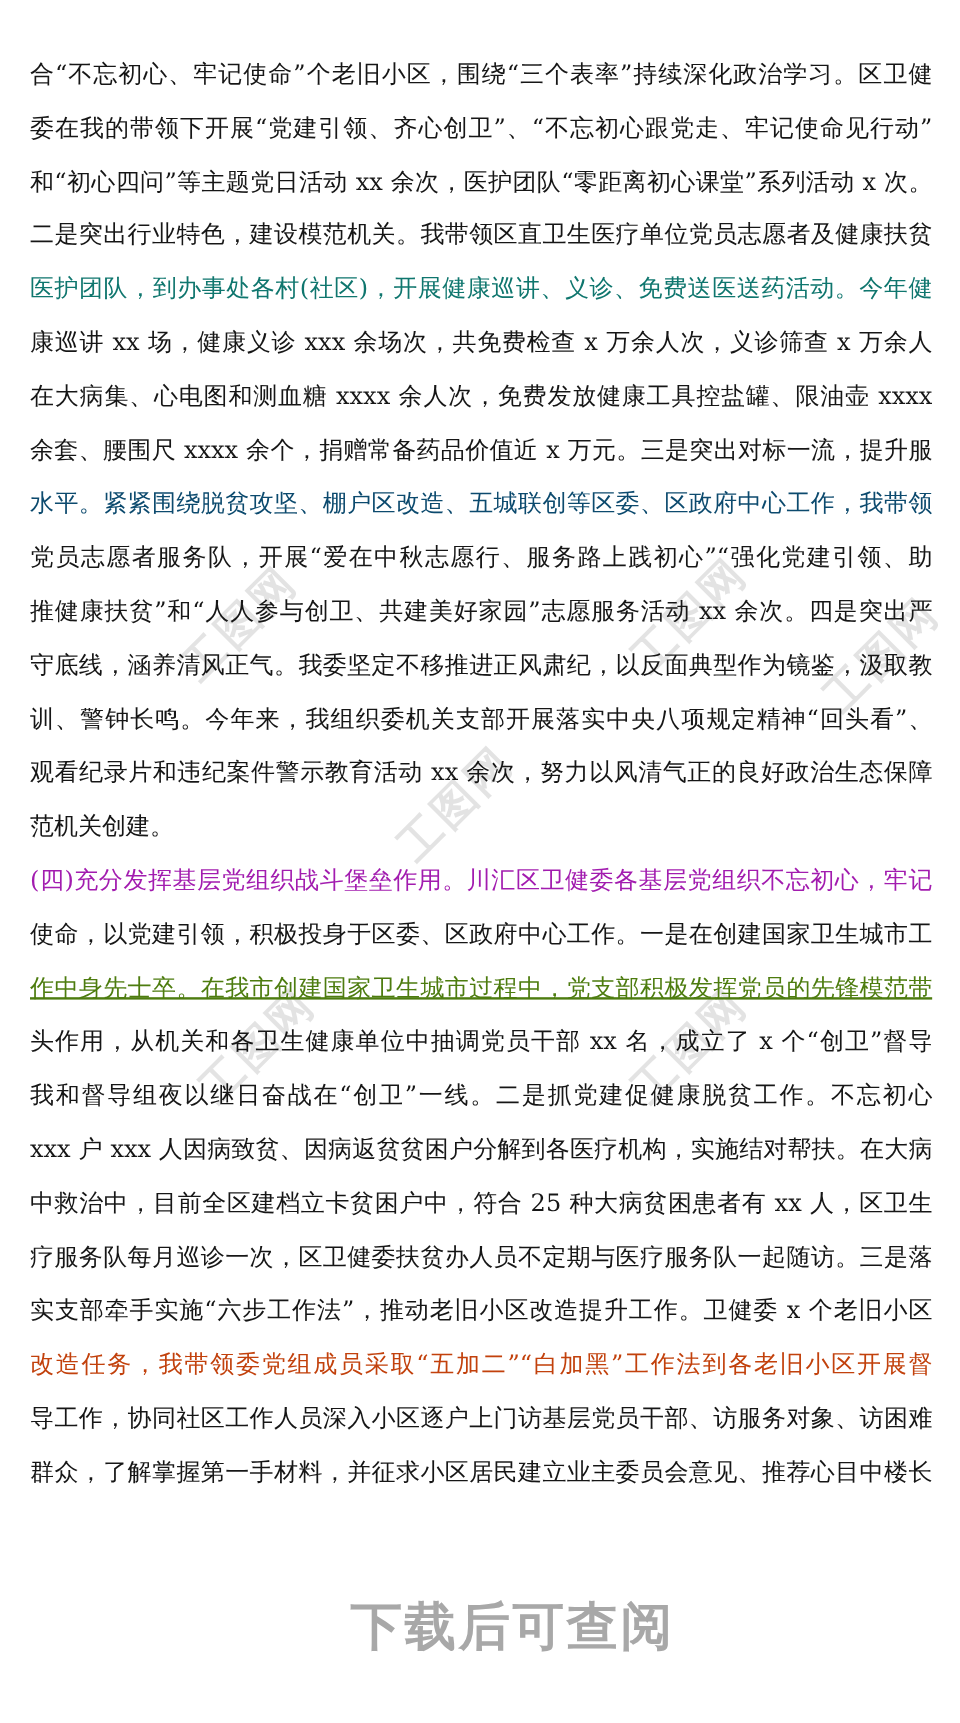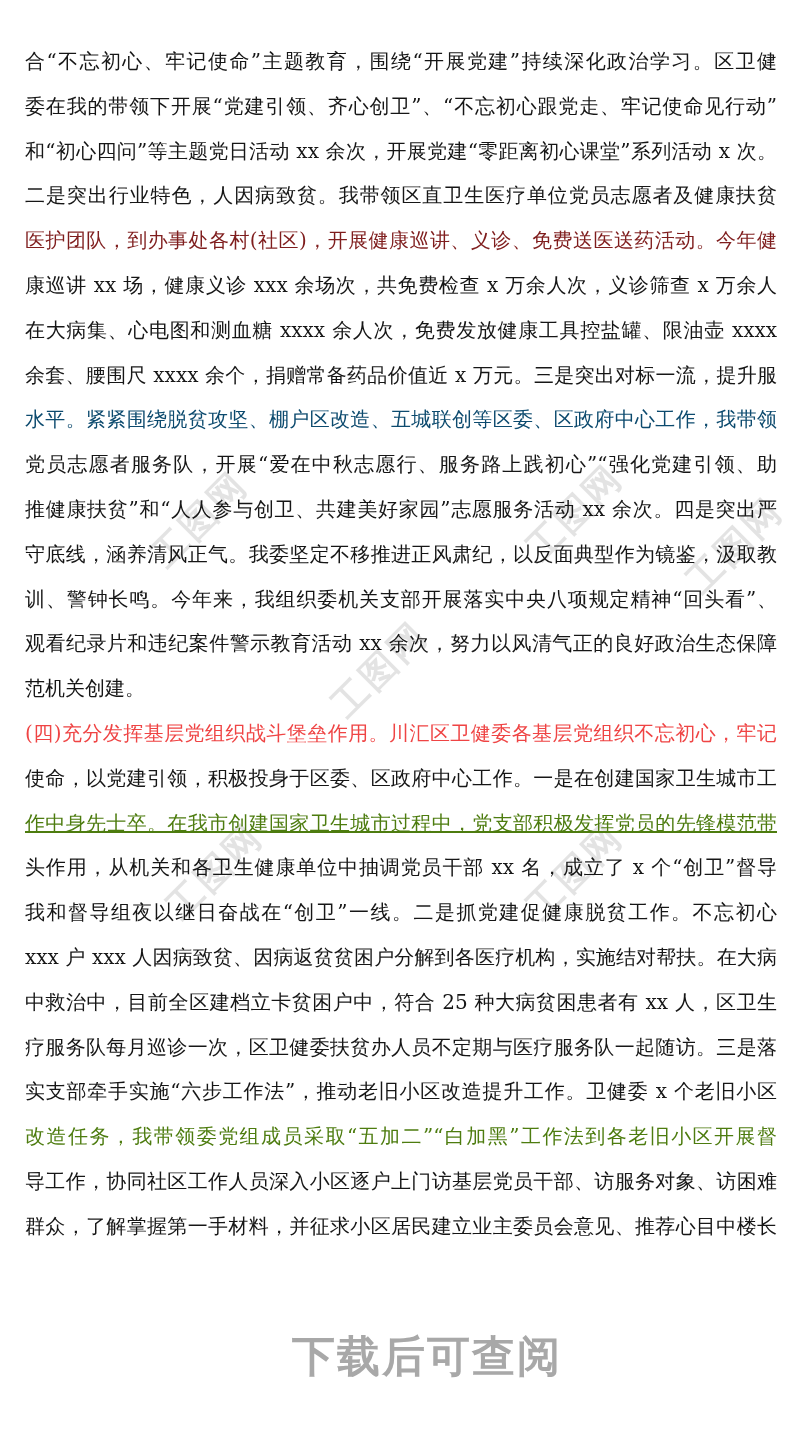--- a/index.html
+++ b/index.html
@@ -42,45 +42,45 @@
   <div class="watermark-layer" id="wm-layer">
       <span class="wm" style="left: 200px; top: 520px; color: rgba(0, 0, 0, 0.11);">工图网</span>
       <span class="wm" style="left: 575px; top: 513px; color: rgba(0, 0, 0, 0.11);">工图网</span>
       <span class="wm" style="left: 735px; top: 546px; color: rgba(0, 0, 0, 0.11);">工图网</span>
       <span class="wm" style="left: 380px; top: 670px; color: rgba(0, 0, 0, 0.11);">工图网</span>
       <span class="wm" style="left: 215px; top: 872px; color: rgba(0, 0, 0, 0.11);">工图网</span>
       <span class="wm" style="left: 575px; top: 872px; color: rgba(0, 0, 0, 0.11);">工图网</span>
     </div>
 
   <div class="content" id="doc-lines">
-      <div class="line full" style="color: rgb(22, 22, 22);">合“不忘初心、牢记使命”主题教育，围绕“开展党建”持续深化政治学习。区卫健</div>
+      <div class="line full" style="color: rgb(22, 22, 22);">合“不忘初心、牢记使命”个老旧小区，围绕“三个表率”持续深化政治学习。区卫健</div>
       <div class="line full" style="color: rgb(22, 22, 22);">委在我的带领下开展“党建引领、齐心创卫”、“不忘初心跟党走、牢记使命见行动”</div>
-      <div class="line full" style="color: rgb(22, 22, 22);">和“初心四问”等主题党日活动 xx 余次，开展党建“零距离初心课堂”系列活动 x 次。</div>
-      <div class="line full" style="color: rgb(22, 22, 22);">二是突出行业特色，人因病致贫。我带领区直卫生医疗单位党员志愿者及健康扶贫</div>
-      <div class="line full" style="color: #7f1d1d;">医护团队，到办事处各村(社区)，开展健康巡讲、义诊、免费送医送药活动。今年健</div>
+      <div class="line full" style="color: rgb(22, 22, 22);">和“初心四问”等主题党日活动 xx 余次，医护团队“零距离初心课堂”系列活动 x 次。</div>
+      <div class="line full" style="color: rgb(22, 22, 22);">二是突出行业特色，建设模范机关。我带领区直卫生医疗单位党员志愿者及健康扶贫</div>
+      <div class="line full" style="color: #0f766e;">医护团队，到办事处各村(社区)，开展健康巡讲、义诊、免费送医送药活动。今年健</div>
       <div class="line full" style="color: rgb(22, 22, 22);">康巡讲 xx 场，健康义诊 xxx 余场次，共免费检查 x 万余人次，义诊筛查 x 万余人次，</div>
       <div class="line full" style="color: rgb(22, 22, 22);">在大病集、心电图和测血糖 xxxx 余人次，免费发放健康工具控盐罐、限油壶 xxxx</div>
       <div class="line full" style="color: rgb(22, 22, 22);">余套、腰围尺 xxxx 余个，捐赠常备药品价值近 x 万元。三是突出对标一流，提升服务</div>
       <div class="line full" style="color: #0c4a6e;">水平。紧紧围绕脱贫攻坚、棚户区改造、五城联创等区委、区政府中心工作，我带领</div>
       <div class="line full" style="color: rgb(22, 22, 22);">党员志愿者服务队，开展“爱在中秋志愿行、服务路上践初心”“强化党建引领、助</div>
       <div class="line full" style="color: rgb(22, 22, 22);">推健康扶贫”和“人人参与创卫、共建美好家园”志愿服务活动 xx 余次。四是突出严</div>
       <div class="line full" style="color: rgb(22, 22, 22);">守底线，涵养清风正气。我委坚定不移推进正风肃纪，以反面典型作为镜鉴，汲取教</div>
       <div class="line full" style="color: rgb(22, 22, 22);">训、警钟长鸣。今年来，我组织委机关支部开展落实中央八项规定精神“回头看”、</div>
       <div class="line full" style="color: rgb(22, 22, 22);">观看纪录片和违纪案件警示教育活动 xx 余次，努力以风清气正的良好政治生态保障模</div>
       <div class="line" style="color: rgb(22, 22, 22);">范机关创建。</div>
-      <div class="line full" style="color: #ef4444;">(四)充分发挥基层党组织战斗堡垒作用。川汇区卫健委各基层党组织不忘初心，牢记</div>
+      <div class="line full" style="color: #a21caf;">(四)充分发挥基层党组织战斗堡垒作用。川汇区卫健委各基层党组织不忘初心，牢记</div>
       <div class="line full" style="color: rgb(22, 22, 22);">使命，以党建引领，积极投身于区委、区政府中心工作。一是在创建国家卫生城市工</div>
       <div class="line full" style="color: #4d7c0f; text-decoration: underline;">作中身先士卒。在我市创建国家卫生城市过程中，党支部积极发挥党员的先锋模范带</div>
       <div class="line full" style="color: rgb(22, 22, 22);">头作用，从机关和各卫生健康单位中抽调党员干部 xx 名，成立了 x 个“创卫”督导组，</div>
       <div class="line full" style="color: rgb(22, 22, 22);">我和督导组夜以继日奋战在“创卫”一线。二是抓党建促健康脱贫工作。不忘初心</div>
       <div class="line full" style="color: rgb(22, 22, 22);">xxx 户 xxx 人因病致贫、因病返贫贫困户分解到各医疗机构，实施结对帮扶。在大病集</div>
       <div class="line full" style="color: rgb(22, 22, 22);">中救治中，目前全区建档立卡贫困户中，符合 25 种大病贫困患者有 xx 人，区卫生医</div>
       <div class="line full" style="color: rgb(22, 22, 22);">疗服务队每月巡诊一次，区卫健委扶贫办人员不定期与医疗服务队一起随访。三是落</div>
       <div class="line full" style="color: rgb(22, 22, 22);">实支部牵手实施“六步工作法”，推动老旧小区改造提升工作。卫健委 x 个老旧小区</div>
-      <div class="line full" style="color: #4d7c0f;">改造任务，我带领委党组成员采取“五加二”“白加黑”工作法到各老旧小区开展督</div>
+      <div class="line full" style="color: #c2410c;">改造任务，我带领委党组成员采取“五加二”“白加黑”工作法到各老旧小区开展督</div>
       <div class="line full" style="color: rgb(22, 22, 22);">导工作，协同社区工作人员深入小区逐户上门访基层党员干部、访服务对象、访困难</div>
       <div class="line full" style="color: rgb(22, 22, 22);">群众，了解掌握第一手材料，并征求小区居民建立业主委员会意见、推荐心目中楼长</div>
     </div>
 
   <div class="footer" id="footer-banner" style="color: rgb(168, 168, 168);">
     <span>下载后可查阅</span>
   </div>
 
 </div>
 

